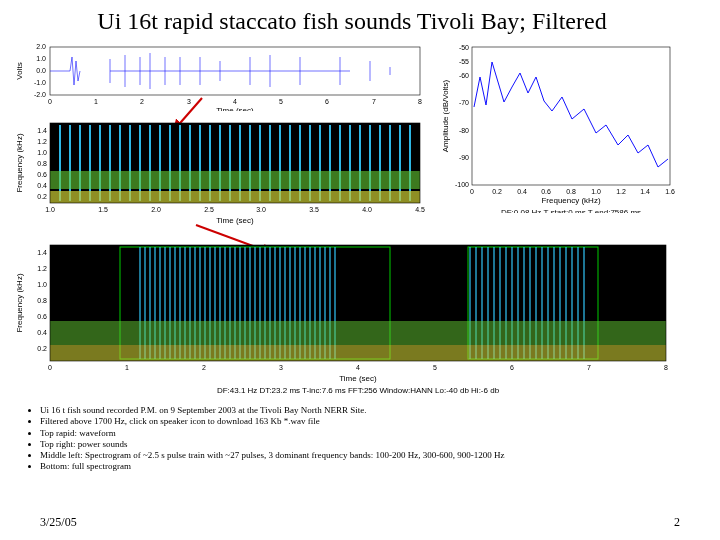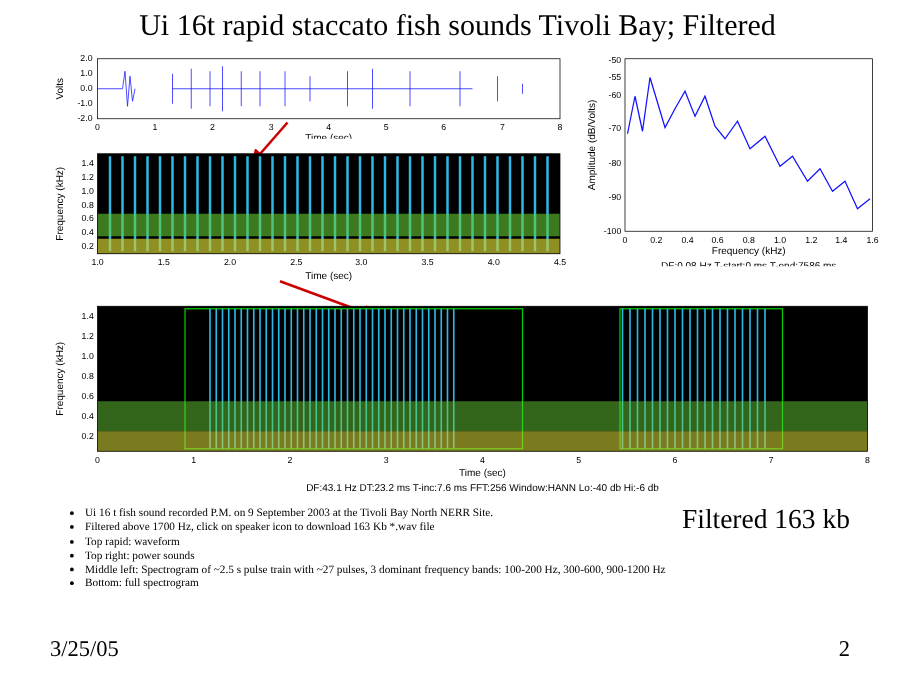--- a/index.html
+++ b/index.html
@@ -1,25 +1,25 @@
 <!DOCTYPE html>
 <html><head>
 <meta charset="utf-8">
 <style>
   html,body{margin:0;padding:0;background:#fff;font-family:"Times New Roman",serif;color:#000}
-  .page{width:720px;height:540px;position:relative;box-sizing:border-box;padding:6px 28px 0 40px}
+  .page{width:720px;height:540px;position:relative;box-sizing:border-box;padding:6px 28px 0 12px}
   .title{font-size:24px;text-align:center;margin:2px 0 6px 0;font-weight:normal}
   .panels{position:relative;height:360px}
   .panel{position:absolute;box-sizing:border-box}
   .axis-label{font-size:8px;fill:#000;font-family:Arial,sans-serif}
   .tick text{font-size:7px;font-family:Arial,sans-serif}
   .bullets{margin:4px 0 0 0;padding:0 0 0 28px;list-style:disc;font-size:9px;line-height:1.25}
   .bullets li{margin:0}
   .big-label{position:absolute;right:40px;top:402px;font-size:22px}
-  .footer{position:absolute;left:0;right:0;bottom:10px;font-size:18px;padding:0 40px;display:flex;justify-content:space-between}
+  .footer{position:absolute;left:0;right:0;bottom:10px;font-size:12px;padding:0 40px;display:flex;justify-content:space-between}
 </style>
 </head>
 <body>
 
 <div class="page">
   <h1 class="title">Ui 16t rapid staccato fish sounds Tivoli Bay; Filtered</h1>
 
   <div class="panels">
 
     <svg class="panel" style="left:0;top:0;width:420px;height:70px" viewBox="0 0 420 70">
@@ -298,19 +298,18 @@
 
   <ul class="bullets">
     <li>Ui 16 t fish sound recorded  P.M. on 9 September 2003 at the Tivoli Bay North NERR Site.</li>
     <li><span>Filtered above 1700 Hz, click on speaker icon to download 163 Kb *.wav file</span></li>
     <li>Top rapid: waveform</li>
     <li>Top right: power sounds</li>
     <li>Middle left: Spectrogram of ~2.5 s pulse train with ~27 pulses, 3 dominant frequency bands: 100-200 Hz, 300-600, 900-1200 Hz</li>
     <li>Bottom: full spectrogram</li>
   </ul>
 
-  <div class="big-label">Filtered 163 kb</div>
 
   <div class="footer">
     <span>3/25/05</span>
     <span>2</span>
   </div>
 </div>
 
 </body></html>

